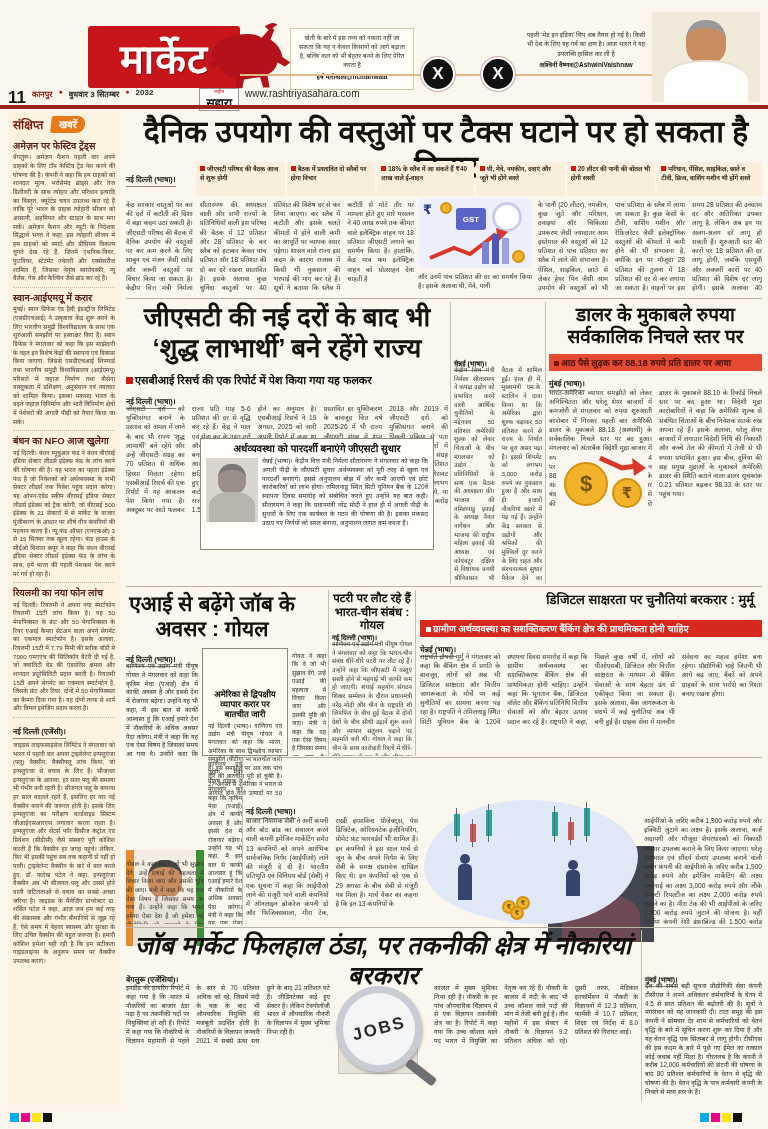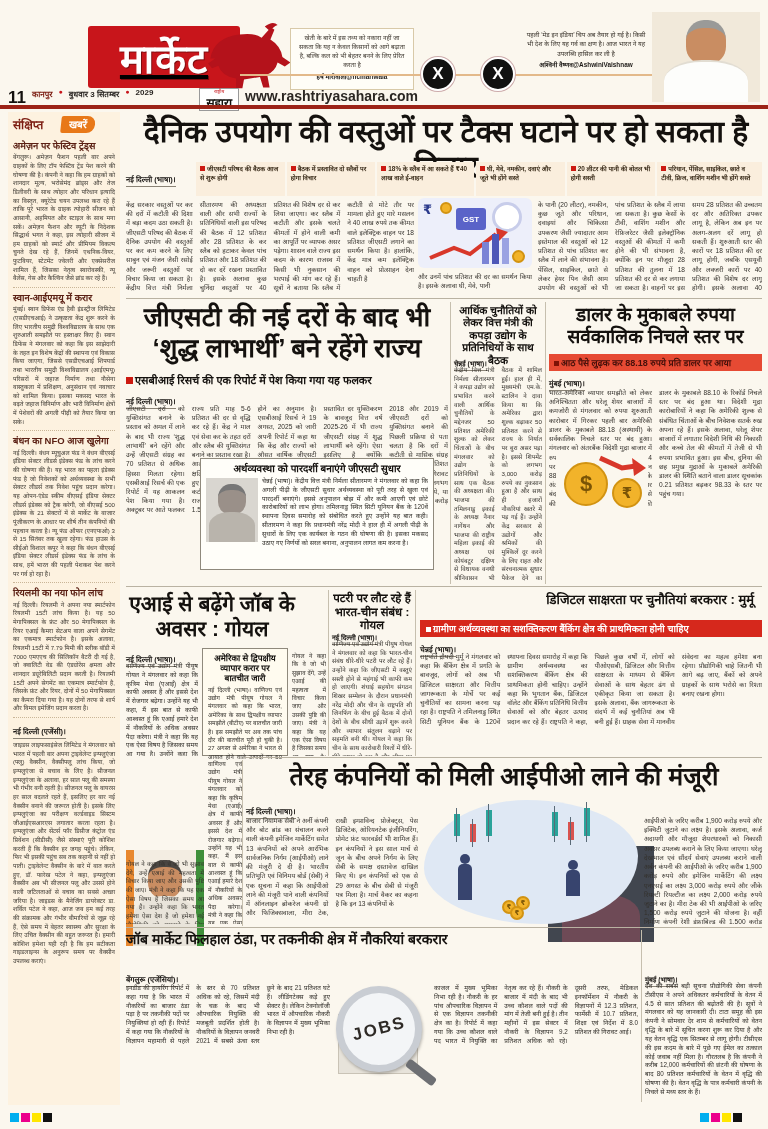--- a/index.html
+++ b/index.html
@@ -10,38 +10,38 @@
   .hl{font-weight:bold;color:#14110e;line-height:1.18;}
   .body-txt{font-size:6.6px;line-height:1.4;text-align:justify;color:#33302b;}
   .c2{column-count:2;column-gap:7px;}
   .c3{column-count:3;column-gap:7px;}
   .c4{column-count:4;column-gap:7px;}
   .c5{column-count:5;column-gap:7px;}
   .byline{font-size:7.5px;font-weight:bold;color:#1c1916;border-bottom:1px solid #8a8376;display:inline-block;padding-bottom:2px;}
   .rule-h{background:#b9b2a2;height:1px;}
   .rule-v{background:#c6bfae;width:1px;}
   
-  #mast-box{left:88px;top:26px;width:152px;height:62px;background:#c8151b;border-radius:3px;display:flex;align-items:center;justify-content:center;text-decoration:underline;}
+  #mast-box{left:88px;top:26px;width:152px;height:62px;background:#c8151b;border-radius:3px;display:flex;align-items:center;justify-content:center;}
   #mast-title{color:#fff;font-size:40px;font-weight:bold;letter-spacing:1px;text-shadow:1px 1px 0 #7e0d10;}
   .quote-box{border:1px solid #d8c9a8;background:#fffdf7;padding:4px 6px;font-size:6.3px;line-height:1.45;color:#403a32;text-align:center;}
   .quote-author{font-weight:bold;color:#1c1916;display:block;margin-top:2px;font-size:6.4px;}
   .x-badge{width:34px;height:34px;border-radius:50%;background:#111;color:#fff;display:flex;align-items:center;justify-content:center;font-weight:bold;font-size:17px;border:2px solid #fff;box-shadow:0 0 0 1px #caa;}
   .hdr-line{left:240px;top:74px;width:420px;height:2px;background:#e3b98a;}
   #pageinfo{left:8px;top:88px;width:752px;height:16px;display:flex;align-items:flex-start;gap:6px;}
   #page-num{font-size:17px;font-weight:bold;color:#14110e;}
   .pi-txt{font-size:8px;font-weight:bold;color:#7c1d12;}
   .pi-sep{color:#c8151b;font-size:7px;}
   #nameplate{border:1px solid #999;padding:0 6px;text-align:center;line-height:1;background:#fff;}
   #np-top{font-size:5px;color:#c8151b;display:block;}
   #np-main{font-size:12px;font-weight:bold;color:#14110e;}
-  #website{font-size:14px;color:#2a2622;font-weight:bold;}
+  #website{font-size:10px;color:#2a2622;font-weight:normal;}
   #hdr-rule{left:0;top:105px;width:768px;height:4px;background:#9c2317;}
   
   #sidebar{left:8px;top:112px;width:112px;height:993px;background:#fdf2e0;padding:4px 5px;}
-  #briefs-head{display:flex;align-items:center;gap:18px;margin-bottom:3px;}
+  #briefs-head{display:flex;align-items:center;gap:8px;margin-bottom:3px;}
   #briefs-l1{font-size:12px;font-weight:bold;color:#7c1d12;}
   #briefs-l2{font-size:10px;font-weight:bold;color:#fff;background:#e87818;padding:1px 8px 2px;border-radius:2px 8px 8px 2px;transform:skewX(-6deg);}
   .brief{border-bottom:1px dotted #c9b597;padding:4px 0;}
   .brief-title{font-size:9.5px;font-weight:bold;color:#5b2014;margin-bottom:2px;line-height:1.2;}
   .brief-body{font-size:6.1px;line-height:1.42;text-align:justify;color:#3c3831;}
   #feature-title{font-size:13px;font-weight:bold;color:#191511;line-height:1.25;text-align:center;margin:4px 0 3px;}
   
   .bullet-cell{background:#faeedd;padding:3px 4px;font-size:6.4px;font-weight:bold;color:#3a2c1a;line-height:1.35;}
   .sq{display:inline-block;width:5px;height:5px;background:#cc1a12;margin-right:2px;}
   
@@ -106,21 +106,21 @@
     <div class="av-head" style="top:8px;width:40px;height:44px;background:#c98d62;border-top:8px solid #9a9a98;"></div>
     <div class="av-torso" style="top:48px;width:84px;height:46px;background:#fdfdfb;border-top:2px solid #e2ddd2;"></div>
   </div>
 
   <div class="abs" id="pageinfo">
     <span id="page-num">11</span>
     <span class="pi-txt">कानपुर</span>
     <span class="pi-sep">●</span>
     <span class="pi-txt" style="color:#2a2622;">बुधवार 3 सितम्बर</span>
     <span class="pi-sep">●</span>
-    <span class="pi-txt" style="color:#2a2622;">2029</span>
+    <span class="pi-txt" style="color:#2a2622;">2032</span>
     <span id="nameplate" style="margin-left:40px;">
       <span id="np-top">राष्ट्रीय</span>
       <span id="np-main">सहारा</span>
     </span>
     <span id="website">www.rashtriyasahara.com</span>
   </div>
   <div class="abs" id="hdr-rule"></div>
 
   <div class="abs" id="sidebar">
     <div id="briefs-head">
@@ -192,32 +192,31 @@
 
   <div class="abs hl" style="left:126px;top:302px;width:322px;font-size:26px;text-align:center;">जीएसटी की नई दरों के बाद भी ‘शुद्ध लाभार्थी’ बने रहेंगे राज्य</div>
   <div class="abs subhead" style="left:126px;top:372px;width:322px;">
     <span class="sq" style="width:7px;height:7px;"></span><span>एसबीआई रिसर्च की एक रिपोर्ट में पेश किया गया यह फलकर</span>
   </div>
   <div class="abs" style="left:126px;top:390px;">
     <span class="byline">नई दिल्ली (भाषा)।</span>
   </div>
   <div class="abs body-txt c5" style="left:126px;top:404px;width:322px;height:180px;overflow:hidden;">जीएसटी दरों को युक्तिसंगत बनाने के प्रस्ताव को अमल में लाने के बाद भी राज्य ‘शुद्ध लाभार्थी’ बने रहेंगे और उन्हें जीएसटी संग्रह का 70 प्रतिशत से अधिक हिस्सा मिलता रहेगा। एसबीआई रिसर्च की एक रिपोर्ट में यह आकलन पेश किया गया है। अक्टूबर पर आते फलकर राज्य प्रति माह 5-6 प्रतिशत की दर से वृद्धि कर रहे हैं। केंद्र ने माल एवं सेवा कर के तहत दरों और स्लैब की युक्तिसंगत बनाने का प्रस्ताव रखा है। आठ राज्यों ने राजस्व क्षतिपूर्ति की मांग करते हुए कहा है कि प्रस्तावित कटौती के बाद औसत राजस्व हानि लगभग 1.52 लाख करोड़ रुपये होने का अनुमान है। एसबीआई रिसर्च ने 19 अगस्त, 2025 को जारी अपनी रिपोर्ट में कहा था कि केंद्र और राज्यों को औसत वार्षिक जीएसटी राजस्व हानि लगभग 85,000 करोड़ रुपये हो सकती है। हालांकि, मंगलवार को जारी अपनी रिपोर्ट में एसबीआई रिसर्च ने कहा कि प्रस्तावित दर युक्तिकरण के बावजूद वित्त वर्ष 2025-26 में भी राज्य जीएसटी संग्रह में शुद्ध लाभार्थी बने रहेंगे। ऐसा इसलिए है क्योंकि जीएसटी केंद्र और राज्यों के बीच समान रूप से साझा किया जाता है, और प्रत्येक को संग्रह का 50 प्रतिशत मिलता है। इसमें कहा गया कि 2018 और 2019 में जीएसटी दरों को युक्तिसंगत बनाने की पिछली प्रक्रिया से पता चलता है कि दरों में कटौती से मासिक संग्रह में लगभग 3/4 प्रतिशत की अल्पकालिक गिरावट आ सकती है (लगभग 5,000 करोड़ रुपये, या वार्षिक 60,000 करोड़ रुपये)।</div>
 
-  <div class="abs inset" style="left:200px;top:438px;width:234px;height:112px;margin-top:20px;">
+  <div class="abs inset" style="left:200px;top:438px;width:234px;height:112px;">
     <div class="inset-title">अर्थव्यवस्था को पारदर्शी बनाएंगे जीएसटी सुधार</div>
     <div class="avatar" style="float:left;width:52px;height:64px;background:#d9d6d0;margin:1px 4px 1px 0;">
       <div class="av-head" style="top:6px;width:28px;height:30px;background:#9a9089;border-top:6px solid #777;"></div>
       <div class="av-torso" style="top:34px;width:46px;height:30px;background:#b9b4ac;"></div>
     </div>
     <div class="body-txt" style="font-size:6.3px;height:86px;overflow:hidden;">चेन्नई (भाषा)। केंद्रीय वित्त मंत्री निर्मला सीतारमण ने मंगलवार को कहा कि अगली पीढ़ी के जीएसटी सुधार अर्थव्यवस्था को पूरी तरह से खुला एवं पारदर्शी बनाएंगे। इससे अनुपालन बोझ में और कमी आएगी एवं छोटे कारोबारियों को लाभ होगा। तमिलनाडु स्थित सिटी यूनियन बैंक के 120वें स्थापना दिवस समारोह को संबोधित करते हुए उन्होंने यह बात कही। सीतारमण ने कहा कि प्रधानमंत्री नरेंद्र मोदी ने हाल ही में अगली पीढ़ी के सुधारों के लिए एक कार्यबल के गठन की घोषणा की है। इसका मकसद उठाए गए निर्णयों को सरल बनाना, अनुपालन लागत कम करना है।</div>
   </div>
 
   <div class="abs rule-v" style="left:450px;top:302px;height:282px;"></div>
 
-  <div class="abs hl" style="left:454px;top:304px;width:88px;font-size:10.5px;text-align:center;">आर्थिक चुनौतियों को लेकर वित्त मंत्री की कपड़ा उद्योग के प्रतिनिधियों के साथ बैठक</div>
   <div class="abs" style="left:454px;top:352px;">
     <span class="byline" style="font-size:6.8px;">चेन्नई (भाषा)।</span>
   </div>
   <div class="abs body-txt c2" style="left:454px;top:366px;width:88px;height:218px;overflow:hidden;font-size:6.2px;">केंद्रीय वित्त मंत्री निर्मला सीतारमण ने कपड़ा उद्योग को प्रभावित करने वाली आर्थिक चुनौतियों के मद्देनजर 50 प्रतिशत अमेरिकी शुल्क को लेकर चिंताओं के बीच मंगलवार को उद्योग के प्रतिनिधियों के साथ एक बैठक की अध्यक्षता की। भाजपा की तमिलनाडु इकाई के अध्यक्ष नैनार नागेंथन और भाजपा की राष्ट्रीय महिला इकाई की अध्यक्ष एवं कोयंबटूर दक्षिण से विधायक वनथी श्रीनिवासन भी बैठक में शामिल हुईं। हाल ही में, मुख्यमंत्री एम.के. स्टालिन ने दावा किया था कि अमेरिका द्वारा शुल्क बढ़ाकर 50 प्रतिशत करने से राज्य के निर्यात पर बुरा असर पड़ा है। इससे शिपमेंट को लगभग 3,000 करोड़ रुपये का नुकसान हुआ है और साथ ही हजारों नौकरियां खतरे में पड़ गई हैं। उन्होंने केंद्र सरकार से उद्योगों और श्रमिकों की मुश्किलें दूर करने के लिए राहत और संरचनात्मक सुधार पैकेज देने का आग्रह किया। मानकर निधि सदस्य (एमएसएम) पार्टी के संस्थापक और सांसद कमल हासन ने केंद्र और राज्य सरकारों से भारतीय निर्यातकों को तुरंत राहत प्रदान करने के लिए कदम उठाने की अपील की है।</div>
 
   <div class="abs rule-v" style="left:545px;top:302px;height:282px;"></div>
 
   <div class="abs hl" style="left:549px;top:304px;width:213px;font-size:19px;text-align:center;">डालर के मुकाबले रुपया सर्वकालिक निचले स्तर पर</div>
   <div class="abs banner-red-dark" style="left:549px;top:354px;width:213px;">
     <span class="sq" style="background:#7e1206;"></span><span>आठ पैसे लुढ़क कर 88.18 रुपये प्रति डालर पर आया</span>
@@ -238,21 +237,21 @@
 
   <div class="abs rule-h" style="left:126px;top:586px;width:636px;"></div>
 
   <div class="abs hl" style="left:112px;top:592px;width:200px;font-size:21px;text-align:center;">एआई से बढ़ेंगे जॉब के अवसर : गोयल</div>
   <div class="abs" style="left:126px;top:648px;">
     <span class="byline">नई दिल्ली (भाषा)।</span>
   </div>
   <div class="abs body-txt" style="left:126px;top:662px;width:72px;height:94px;overflow:hidden;font-size:6.3px;">वाणिज्य एवं उद्योग मंत्री पीयूष गोयल ने मंगलवार को कहा कि कृत्रिम मेधा (एआई) क्षेत्र में काफी अवसर हैं और इससे देश में रोजगार बढ़ेगा। उन्होंने यह भी कहा, मैं इस बात से काफी आश्वस्त हूं कि एआई हमारे देश में नौकरियों के अधिक अवसर पैदा करेगा। मंत्री ने कहा कि यह एक ऐसा विषय है जिसका समय आ गया है। उन्होंने कहा कि भारत एक ऐसा देश है जो हमेशा नई प्रौद्योगिकी को अपनाने के लिए तैयार रहता है। कुछ लोग हमेशा भी होंगे जो शिकायतें करेंगे कि एआई जैसी प्रौद्योगिकियों का रोजगार पर बहुत बुरा प्रभाव पड़ेगा। हालांकि, गोयल ने कहा कि हमें किसी भी तरह से चिंतित नहीं होना चाहिए।</div>
 
   <div class="abs inset" style="left:202px;top:648px;width:86px;height:108px;background:#fffbef;">
-    <div class="inset-title" style="font-size:8.5px;">अमेरिका से द्विपक्षीय व्यापार करार पर बातचीत जारी</div>
+    <div class="inset-title" style="font-size:8.5px;margin-top:36px;">अमेरिका से द्विपक्षीय व्यापार करार पर बातचीत जारी</div>
     <div class="body-txt" style="font-size:6px;height:74px;overflow:hidden;">नई दिल्ली (भाषा)। वाणिज्य एवं उद्योग मंत्री पीयूष गोयल ने मंगलवार को कहा कि भारत, अमेरिका के साथ द्विपक्षीय व्यापार समझौते (बीटीए) पर बातचीत जारी है। इस समझौते पर अब तक पांच दौर की बातचीत पूरी हो चुकी है। 27 अगस्त से अमेरिका ने भारत से आयात होने वाले उत्पादों पर 50 प्रतिशत शुल्क लगाया है। अमेरिकी दल ने अगले दौर के लिए भारत का अपना दौरा रद्द कर दिया है जो 25 अगस्त से शुरू होने वाला था।</div>
   </div>
 
   <div class="abs body-txt" style="left:292px;top:652px;width:34px;height:104px;overflow:hidden;font-size:6px;">गोयल ने कहा कि वे जो भी सुझाव देंगे, उन्हें एआई की महत्वता में विचार किया जाए और उसकी पुष्टि की जाए। मंत्री ने कहा कि यह एक ऐसा विषय है जिसका समय आ गया है। उन्होंने कहा कि भारत हमेशा ऐसा देश है जो हमेशा नई प्रौद्योगिकी को अपनाने के लिए तैयार रहता है। कुछ लोग हमेशा भी होंगे जो शिकायतें करेंगे कि एआई जैसी प्रौद्योगिकियों का रोजगार पर बहुत बुरा प्रभाव पड़ेगा। हालांकि, गोयल ने कहा कि हमें इससे बिल्कुल भी चिंतित नहीं होना चाहिए। उन्होंने कहा कि एआई के क्षेत्र में भारत के लिए काफी संभावनाएं हैं और इससे नौकरियों के अवसर बढ़ेंगे ही।</div>
 
   <div class="abs avatar" style="left:126px;top:760px;width:78px;height:96px;background:linear-gradient(90deg,#e8882f 0 10%,#f3ede2 10% 90%,#3f8f3a 90%);">
     <div class="av-head" style="top:10px;width:34px;height:38px;background:#c98d62;border-top:7px solid #4a4642;"></div>
     <div class="av-torso" style="top:46px;width:64px;height:50px;background:#e9e4da;"></div>
   </div>
   <div class="abs body-txt" style="left:126px;top:860px;width:78px;height:64px;overflow:hidden;font-size:6.2px;">गोयल ने कहा कि वे जो भी सुझाव देंगे, उन्हें एआई की महत्वता में विचार किया जाए और उसकी पुष्टि की जाए। मंत्री ने कहा कि यह एक ऐसा विषय है जिसका समय आ गया है। उन्होंने कहा कि भारत हमेशा ऐसा देश है जो हमेशा नई प्रौद्योगिकी को अपनाने के लिए तैयार रहता है। कुछ लोग हमेशा भी होंगे जो शिकायतें करेंगे कि एआई जैसी प्रौद्योगिकियों का रोजगार पर बहुत बुरा प्रभाव पड़ेगा। हालांकि, गोयल ने कहा कि हमें इससे बिल्कुल भी चिंतित नहीं होना चाहिए। उन्होंने कहा कि एआई के क्षेत्र में भारत के लिए काफी संभावनाएं हैं और इससे नौकरियों के अवसर बढ़ेंगे ही।</div>
@@ -275,21 +274,20 @@
   </div>
   <div class="abs body-txt c4" style="left:420px;top:652px;width:342px;height:104px;overflow:hidden;">राष्ट्रपति द्रौपदी मुर्मू ने मंगलवार को कहा कि बैंकिंग क्षेत्र में प्रगति के बावजूद, लोगों को अब भी डिजिटल साक्षरता और वित्तीय जागरूकता के मोर्चे पर कई चुनौतियों का सामना करना पड़ रहा है। राष्ट्रपति ने तमिलनाडु स्थित सिटी यूनियन बैंक के 120वें स्थापना दिवस समारोह में कहा कि ग्रामीण अर्थव्यवस्था का सशक्तिकरण बैंकिंग क्षेत्र की प्राथमिकता होनी चाहिए। उन्होंने कहा कि भुगतान बैंक, डिजिटल वॉलेट और बैंकिंग प्रतिनिधि वित्तीय सेवाओं को और बेहतर उत्पाद प्रदान कर रहे हैं। राष्ट्रपति ने कहा, पिछले कुछ वर्षों में, लोगों को पीओएसबी, डिजिटल और वित्तीय साक्षरता के माध्यम से बैंकिंग सेवाओं के साथ बेहतर ढंग से एकीकृत किया जा सकता है। इसके अलावा, बैंक जागरूकता के संदर्भ में कई चुनौतियां अब भी बनी हुई हैं। ग्राहक सेवा में मानवीय संवेदना का महत्व हमेशा बना रहेगा। प्रौद्योगिकी चाहे जितनी भी आगे बढ़ जाए, बैंकों को अपने ग्राहकों के साथ भरोसे का रिश्ता बनाए रखना होगा।</div>
   <div class="abs avatar" style="left:548px;top:660px;width:106px;height:96px;background:#41464f;">
     <div class="av-head" style="top:10px;width:36px;height:38px;background:#8d6a52;border-top:7px solid #d8d4cf;"></div>
     <div class="av-torso" style="top:48px;width:78px;height:48px;background:#6e4a56;"></div>
   </div>
 
   <div class="abs rule-h" style="left:244px;top:757px;width:518px;"></div>
 
   <div class="abs rule-v" style="left:242px;top:760px;height:166px;"></div>
-  <div class="abs hl" style="left:246px;top:762px;width:516px;font-size:25px;text-align:center;">तेरह कंपनियों को मिली आईपीओ लाने की मंजूरी</div>
   <div class="abs" style="left:246px;top:800px;">
     <span class="byline">नई दिल्ली (भाषा)।</span>
   </div>
   <div class="abs body-txt c2" style="left:246px;top:816px;width:172px;height:108px;overflow:hidden;">बाजार नियामक सेबी ने अर्नी कंपनी और बोट ब्रांड का संचालन करने वाली कंपनी इमेजिन मार्केटिंग समेत 13 कंपनियों को अपने आरंभिक सार्वजनिक निर्गम (आईपीओ) लाने की मंजूरी दे दी है। भारतीय प्रतिभूति एवं विनिमय बोर्ड (सेबी) ने एक सूचना में कहा कि आईपीओ लाने की मंजूरी पाने वाली कंपनियों में ऑनलाइन ब्रोकरेज कंपनी ग्रो और फिजिक्सवाला, मीरा टेक, राखी इम्प्राविन्द प्रोजेक्ट्स, पेस डिजिटेक, ओरियनटेक इंजीनियरिंग, प्रोमेट फ्रंट फारवर्डर्स भी शामिल हैं। इन कंपनियों ने इस साल मार्च से जून के बीच अपने निर्गम के लिए सेबी के समक्ष दस्तावेज दाखिल किए थे। इन कंपनियों को एक से 29 अगस्त के बीच सेबी से मंजूरी पत्र मिला है। मार्च वैकर का कहना है कि इन 13 कंपनियों के</div>
 
   <div class="abs" id="ipo-illo" style="left:424px;top:800px;width:214px;height:124px;">
     <div class="candle" style="left:30px;top:14px;height:22px;background:#2aa39a;">
         <div class="wick" style="top:-6px;height:34px;"></div>
       </div>
     <div class="candle" style="left:46px;top:24px;height:18px;background:#d9534f;">
@@ -313,21 +311,21 @@
     <div class="abs" style="left:144px;top:60px;width:10px;height:10px;border-radius:50%;background:#37446e;"></div>
     <div class="abs coin" style="left:78px;top:100px;width:14px;height:14px;font-size:7px;">₹</div>
     <div class="abs coin" style="left:92px;top:96px;width:14px;height:14px;font-size:7px;">₹</div>
     <div class="abs coin" style="left:86px;top:106px;width:14px;height:14px;font-size:7px;">₹</div>
   </div>
 
   <div class="abs body-txt" style="left:644px;top:816px;width:118px;height:108px;overflow:hidden;">आईपीओ के जरिए करीब 1,900 करोड़ रुपये और इक्विटी जुटाने का लक्ष्य है। इसके अलावा, कर्ज अदायगी और मौजूदा शेयरधारकों को निकासी अवसर उपलब्ध कराने के लिए किया जाएगा। घरेलू देखभाल एवं सौंदर्य सेवाएं उपलब्ध कराने वाली अर्बन कंपनी की आईपीओ के जरिए करीब 1,900 करोड़ रुपये और इमेजिन मार्केटिंग की लक्ष्य एनएसई का लक्ष्य 3,000 करोड़ रुपये और जीके रियल्टी रियल्टीज का लक्ष्य 2,000 करोड़ रुपये जुटाने का है। मीरा टेक की भी आईपीओ के जरिए 1,500 करोड़ रुपये जुटाने की योजना है। वहीं निर्माण कंपनी रेशी इंफ्राबिल्ड की 1,500 करोड़ रुपये और पेस डिजिटेक की 900 करोड़ रुपये जुटाने की योजना है। ओरियनटेक इंजीनियरिंग की 850 करोड़ रुपये, कोरोना रेमेडीज की 800 करोड़ रुपये और बेलस्टार माइक्रोफाइनेंस की 745 करोड़ रुपये जुटाने की योजना है।</div>
 
   <div class="abs rule-h" style="left:126px;top:927px;width:636px;"></div>
 
-  <div class="abs hl" style="left:126px;top:931px;width:514px;font-size:14px;">जॉब मार्केट फिलहाल ठंडा, पर तकनीकी क्षेत्र में नौकरियां बरकरार</div>
+  <div class="abs hl" style="left:126px;top:931px;width:514px;font-size:25px;font-style:italic;text-align:center;">जॉब मार्केट फिलहाल ठंडा, पर तकनीकी क्षेत्र में नौकरियां बरकरार</div>
   <div class="abs" style="left:126px;top:968px;">
     <span class="byline">बेंगलुरू (एजेंसियां)।</span>
   </div>
   <div class="abs body-txt c3" style="left:126px;top:984px;width:204px;height:118px;overflow:hidden;font-size:6.3px;">इनडीड की हायरिंग रिपोर्ट में कहा गया है कि भारत में नौकरियों का बाजार ठंडा पड़ा है पर तकनीकी पदों पर नियुक्तियां हो रही हैं। रिपोर्ट में कहा गया कि नौकरियों के विज्ञापन महामारी से पहले के स्तर से 70 प्रतिशत अधिक को रहे, जिसमें मंदी के चक्र के बाद भी औपचारिक नियुक्ति की मजबूती प्रदर्शित होती है। नौकरियों के विज्ञापन जनवरी 2021 में सबसे ऊंचा स्तर छूने के बाद 21 प्रतिशत घटे हैं। लीडिंगटेक्स कड़े हुए सेक्टर है। लेकिन टेक्नोलॉजी भारत में औपचारिक नौकरी के विज्ञापन में मुख्य भूमिका निभा रही है।</div>
 
   <div class="abs" style="left:334px;top:984px;width:96px;height:118px;">
     <div class="abs" style="left:4px;top:30px;width:80px;height:60px;background:#e7e3da;border:1px solid #c9c3b6;">
       <div style="margin:5px;height:2px;background:#a8a195;"></div>
       <div style="margin:5px;height:2px;background:#a8a195;"></div>
       <div style="margin:5px;height:2px;background:#a8a195;"></div>

